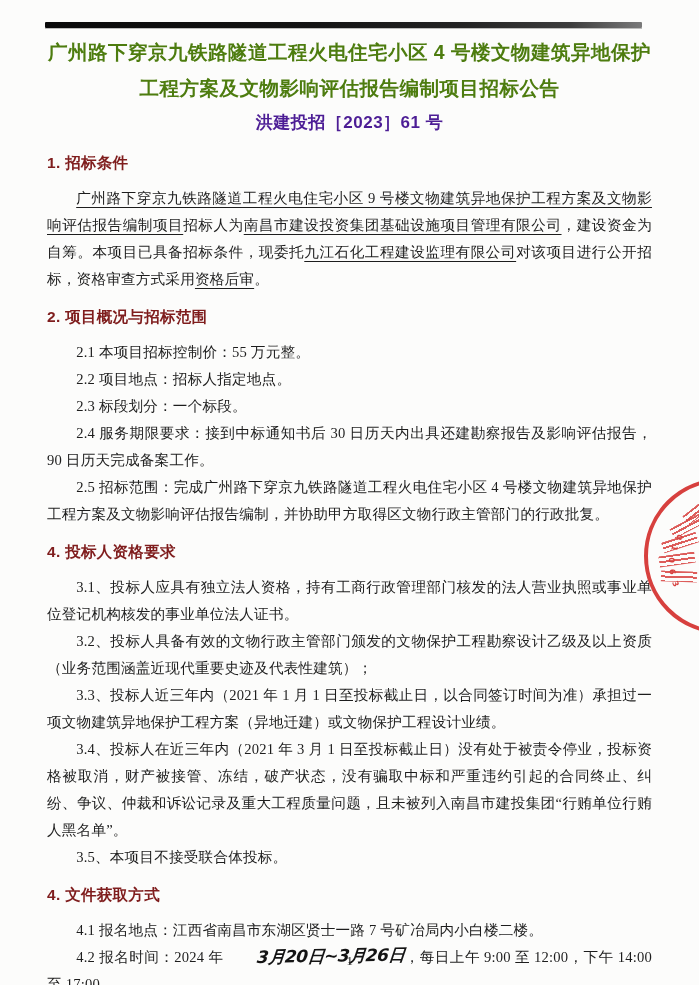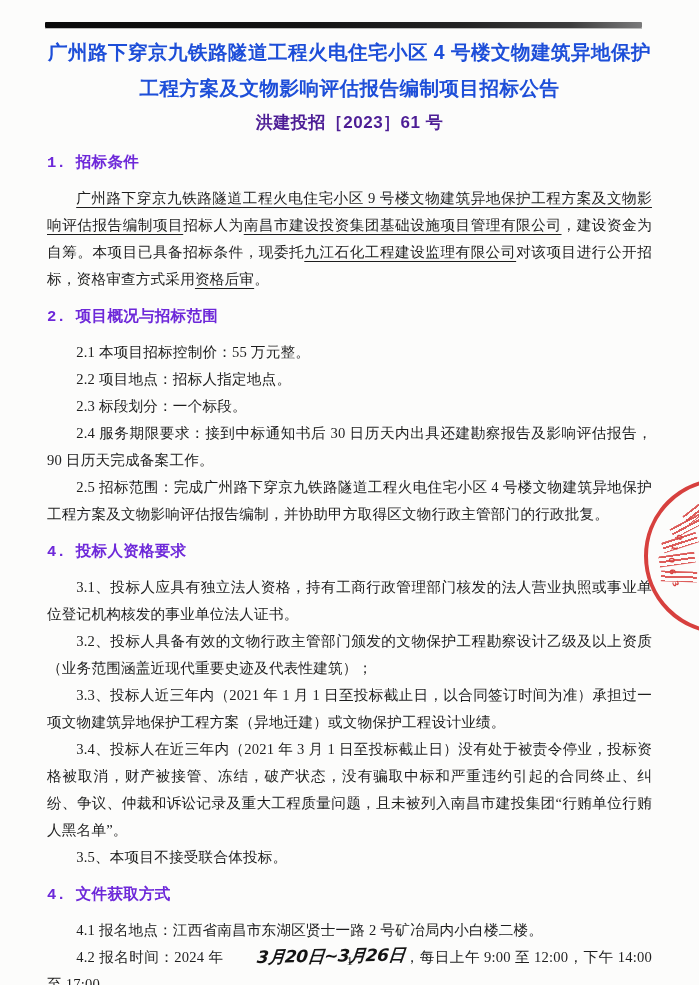--- a/index.html
+++ b/index.html
@@ -19,29 +19,29 @@
   }
   .scan-bar::after{
     content:"";position:absolute;left:0;top:6px;width:100%;height:1px;
     background:rgba(0,0,0,.25);
   }
   .content{
     position:absolute;left:47px;right:47px;top:34px;
   }
   .title-block{text-align:center;font-family:"Liberation Sans", sans-serif;}
   .title-line{
-    font-size:19.5px;font-weight:700;line-height:36px;letter-spacing:.5px;color:#1d4ed8;
+    font-size:19.5px;font-weight:700;line-height:36px;letter-spacing:.5px;color:#4d7c0f;
   }
   .doc-number{
     font-size:17px;font-weight:700;line-height:33px;letter-spacing:.5px;color:#4c1d95;
   }
   .doc-body{margin-top:4px;}
   .sec-heading{
-    font-family:Liberation Mono, monospace;
-    font-size:15.5px;font-weight:700;color:#6d28d9;
+    font-family:Liberation Sans, sans-serif;
+    font-size:15.5px;font-weight:700;color:#7f1d1d;
     line-height:24px;margin:12px 0 10px 0;letter-spacing:.3px;
   }
   .para{
     margin:0;text-indent:2em;line-height:27px;font-size:14.6px;
     text-align:justify;color:#1d1d1d;letter-spacing:.2px;
   }
   .u{
     text-decoration:underline;
     text-decoration-thickness:1px;
     text-underline-offset:4px;
@@ -97,21 +97,21 @@
         <p class="para"><span>2.3 标段划分：一个标段。</span></p>
         <p class="para"><span>2.4 服务期限要求：接到中标通知书后 30 日历天内出具还建勘察报告及影响评估报告，90 日历天完成备案工作。</span></p>
         <p class="para"><span>2.5 招标范围：完成广州路下穿京九铁路隧道工程火电住宅小区 4 号楼文物建筑异地保护工程方案及文物影响评估报告编制，并协助甲方取得区文物行政主管部门的行政批复。</span></p>
         <div class="sec-heading">4. 投标人资格要求</div>
         <p class="para"><span>3.1、投标人应具有独立法人资格，持有工商行政管理部门核发的法人营业执照或事业单位登记机构核发的事业单位法人证书。</span></p>
         <p class="para"><span>3.2、投标人具备有效的文物行政主管部门颁发的文物保护工程勘察设计乙级及以上资质（业务范围涵盖近现代重要史迹及代表性建筑）；</span></p>
         <p class="para"><span>3.3、投标人近三年内（2021 年 1 月 1 日至投标截止日，以合同签订时间为准）承担过一项文物建筑异地保护工程方案（异地迁建）或文物保护工程设计业绩。</span></p>
         <p class="para"><span>3.4、投标人在近三年内（2021 年 3 月 1 日至投标截止日）没有处于被责令停业，投标资格被取消，财产被接管、冻结，破产状态，没有骗取中标和严重违约引起的合同终止、纠纷、争议、仲裁和诉讼记录及重大工程质量问题，且未被列入南昌市建投集团“行贿单位行贿人黑名单”。</span></p>
         <p class="para"><span>3.5、本项目不接受联合体投标。</span></p>
         <div class="sec-heading">4. 文件获取方式</div>
-        <p class="para"><span>4.1 报名地点：江西省南昌市东湖区贤士一路 2 号矿冶局内小白楼二楼。</span></p>
+        <p class="para"><span>4.1 报名地点：江西省南昌市东湖区贤士一路 7 号矿冶局内小白楼二楼。</span></p>
         <p class="para"><span>4.2 报名时间：2024 年 </span><span class="hand">3月20日~3月26日</span><span>，每日上午 9:00 至 12:00，下午 14:00 至 17:00</span></p>
       </div>
   </div>
 
   <div class="seal">
     <div class="seal-stroke" style="left:34px;top:22px;transform:rotate(-38deg);"></div>
     <div class="seal-stroke" style="left:22px;top:38px;transform:rotate(-28deg);"></div>
     <div class="seal-stroke" style="left:14px;top:55px;transform:rotate(-18deg);"></div>
     <div class="seal-stroke" style="left:11px;top:72px;transform:rotate(-8deg);"></div>
     <div class="seal-stroke" style="left:13px;top:89px;transform:rotate(2deg);"></div>

